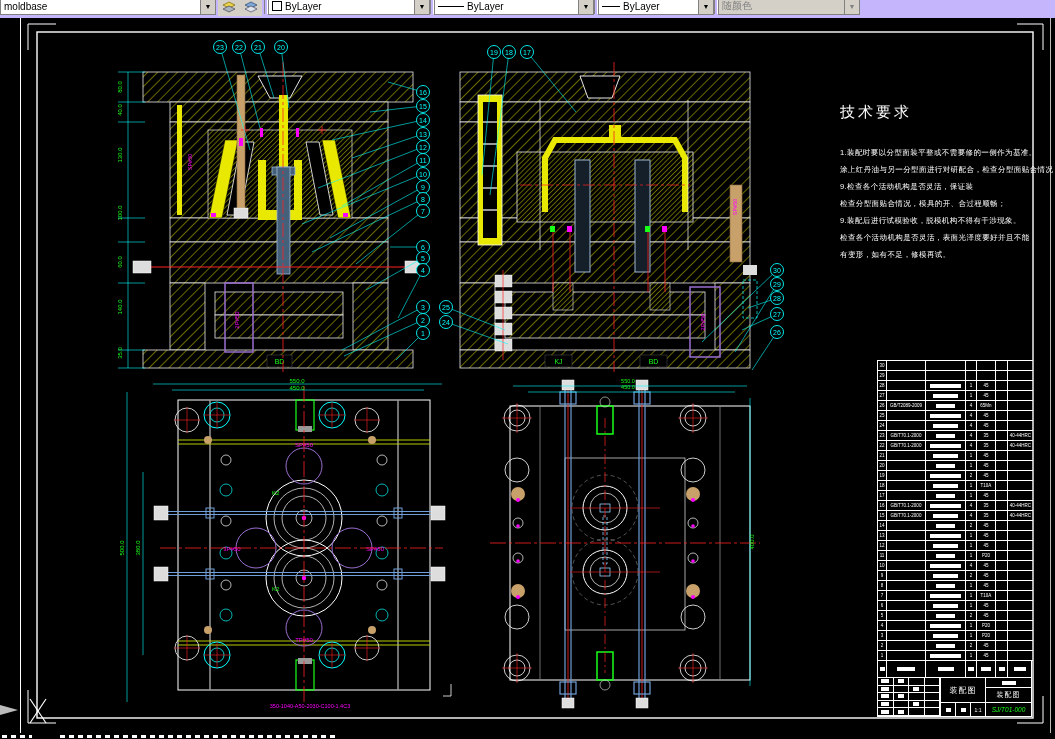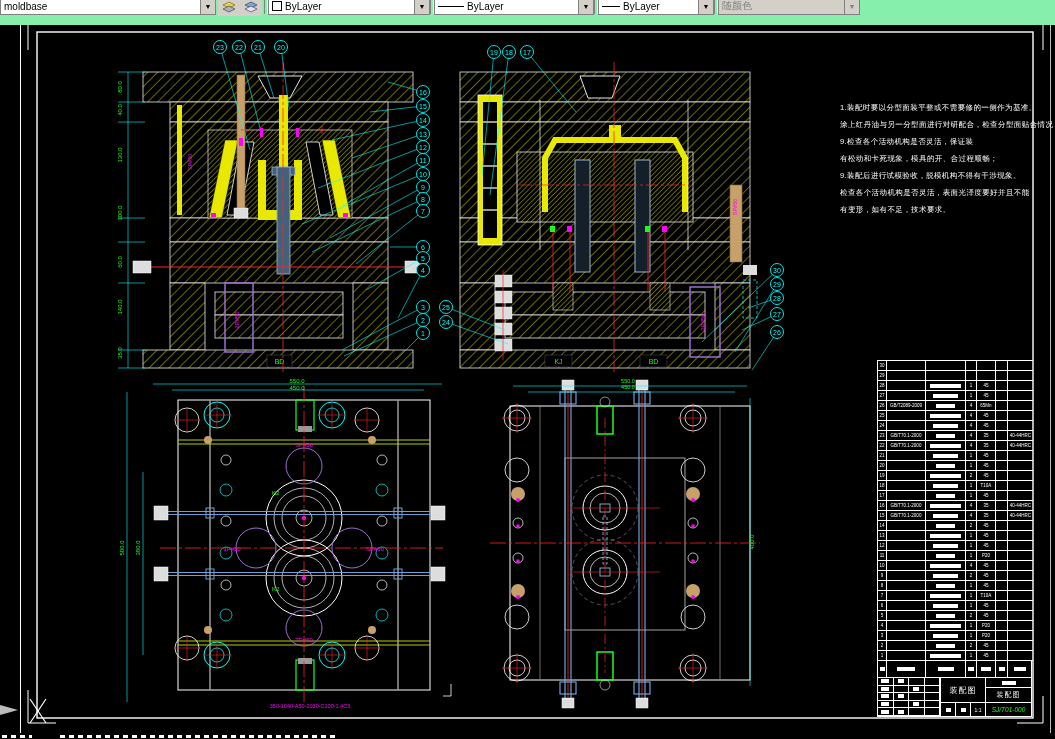--- a/index.html
+++ b/index.html
@@ -1,19 +1,19 @@
 <!DOCTYPE html>
 <html><head>
 <meta charset="utf-8">
 <style>
   html,body{margin:0;padding:0;background:#000;width:1055px;height:739px;overflow:hidden;
     font-family:"Liberation Sans",sans-serif;}
   #stage{position:absolute;inset:0;background:#000;}
   
-  #toolbar{position:absolute;left:0;top:0;width:1055px;height:25px;background:#86efac;z-index:50;overflow:hidden;}
+  #toolbar{position:absolute;left:0;top:0;width:1055px;height:18px;background:#c4b5fd;z-index:50;overflow:hidden;}
   .combo{position:absolute;top:-3px;height:16px;background:#fff;border:1px solid #808080;
     display:flex;align-items:center;font-size:10px;color:#000;}
   .combo .val{flex:1;padding:0 3px;white-space:nowrap;overflow:hidden;}
   .combo .arrow{width:14px;height:100%;background:#d4d0c8;border-left:1px solid #808080;
     display:flex;align-items:center;justify-content:center;font-size:7px;color:#000;}
   .combo.disabled{background:#d4d0c8;color:#808080;}
   .tbtn{position:absolute;top:-2px;width:20px;height:16px;background:#d4d0c8;border:1px solid #d4d0c8;
     display:flex;align-items:center;justify-content:center;}
   .sep{position:absolute;top:0;width:2px;height:14px;border-left:1px solid #808080;border-right:1px solid #fff;}
   .swatch{width:8px;height:8px;background:#fff;border:1px solid #000;margin-left:3px;}
@@ -541,28 +541,29 @@
       <text x="140" y="548" fill="#19ff19" font-size="6" text-anchor="middle" transform="rotate(-90 140 548)">380.0</text>
       <text x="310" y="708" fill="#ff00ff" font-size="5.5" text-anchor="middle">350-1040-A50-2030-C100-1.4C3</text>
       <text x="628" y="383" fill="#19ff19" font-size="5.5" text-anchor="middle">550.0</text>
       <text x="628" y="389" fill="#19ff19" font-size="5.5" text-anchor="middle">450.0</text>
       <text x="754" y="542" fill="#19ff19" font-size="6" text-anchor="middle" transform="rotate(-90 754 542)">400.0</text>
       <text x="192" y="162" fill="#ff00ff" font-size="5.5" text-anchor="middle" transform="rotate(-90 192 162)">SP#50</text>
       <text x="737" y="207" fill="#ff00ff" font-size="5.5" text-anchor="middle" transform="rotate(-90 737 207)">SP#50</text>
     </svg>
 
   <div id="techreq">
+    <div class="tr-title">技术要求</div>
     <div id="tr-lines">
         <div class="tr-line">1.装配时要以分型面装平整或不需要修的一侧作为基准。</div>
         <div class="tr-line">涂上红丹油与另一分型面进行对研配合，检查分型面贴合情况；</div>
         <div class="tr-line">9.检查各个活动机构是否灵活，保证装</div>
-        <div class="tr-line">有松动和卡死现象，模具的开、合过程顺畅；</div>
+        <div class="tr-line">检查分型面贴合情况，模具的开、合过程顺畅；</div>
         <div class="tr-line">9.装配后进行试模验收，脱模机构不得有干涉现象。</div>
         <div class="tr-line">检查各个活动机构是否灵活，表面光泽度要好并且不能</div>
-        <div class="tr-line">有变形，如有不足，技术要求。</div>
+        <div class="tr-line">有变形，如有不足，修模再试。</div>
       </div>
   </div>
 
   <div id="bom">
       <div class="bom-row">
         <div class="bom-cell c-no">
           <span>30</span>
         </div>
         <div class="bom-cell c-code">
           <span></span>

